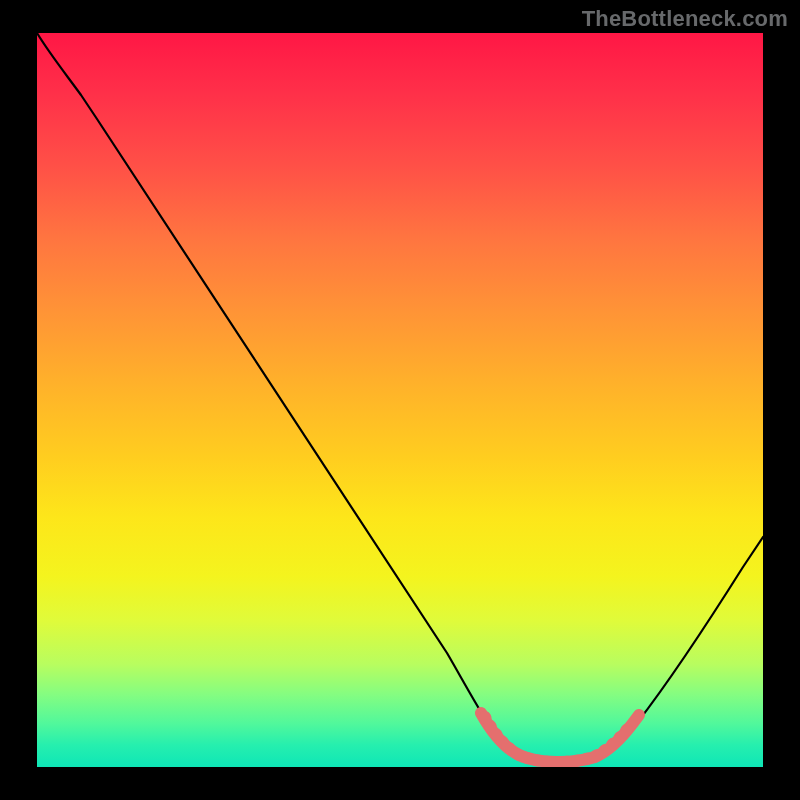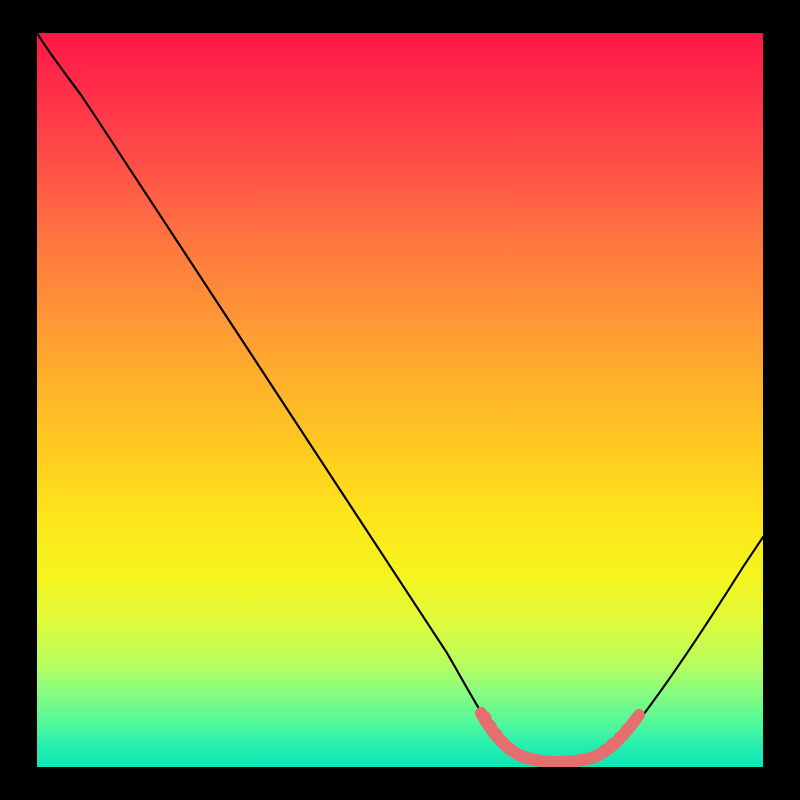--- a/index.html
+++ b/index.html
@@ -66,20 +66,21 @@
     stroke-width: 12;
     stroke-linecap: round;
     stroke-linejoin: round;
   }
 </style>
 </head>
 <body>
 
 <div class="stage">
 
+  <div class="watermark">TheBottleneck.com</div>
 
   <div class="plot">
     <div class="gradient"></div>
 
     <svg class="curves" viewBox="0 0 726 734" preserveAspectRatio="none">
 
       <path class="curve-main" d="M 0 0
                C 12 20, 28 40, 44 62
                C 44 62, 52 74, 60 86
                L 410 620

